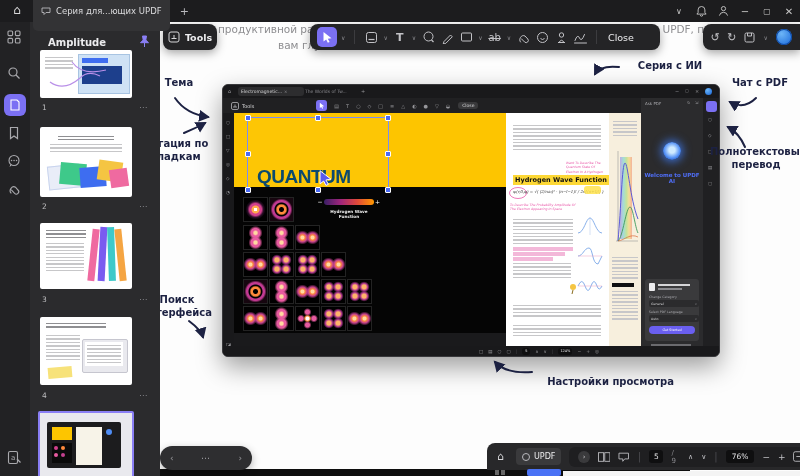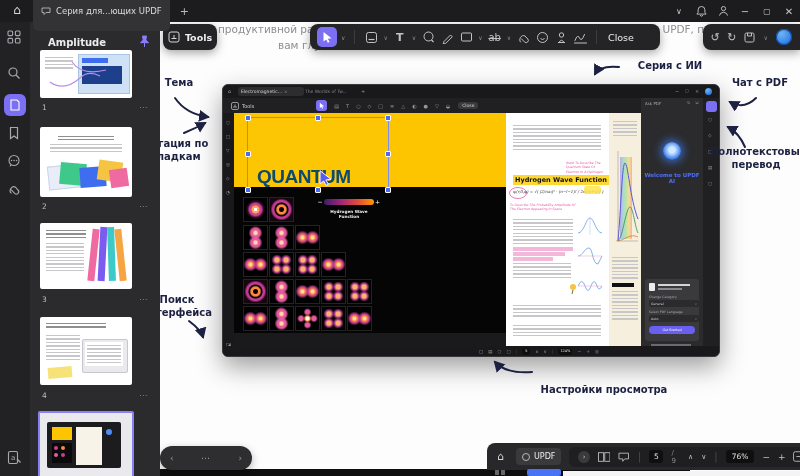--- a/index.html
+++ b/index.html
@@ -508,21 +508,21 @@
   <div class="ann" style="left:630px;top:60px;width:80px;">Серия с ИИ</div>
   <div class="ann" style="left:726px;top:77px;width:68px;">Чат с PDF</div>
   <div class="ann" style="left:710px;top:146px;width:92px;">
     <div>Полнотекстовый</div>
       <div>перевод</div>
   </div>
   <div class="ann" style="left:136px;top:294px;width:82px;">
     <div>Поиск</div>
       <div>интерфейса</div>
   </div>
-  <div class="ann" style="left:534px;top:384px;width:140px;text-align:center;">Настройки просмотра</div>
+  <div class="ann" style="left:534px;top:376px;width:140px;text-align:right;">Настройки просмотра</div>
 
   <svg id="arrows" width="800" height="476">
     <defs>
       <marker id="ah" markerWidth="7" markerHeight="7" refX="4.5" refY="3" orient="auto">
         <path d="M0,0 L5.5,3 L0,6 Z" fill="#1c2142"></path>
       </marker>
     </defs>
     <g fill="none" stroke="#1c2142" stroke-width="2" stroke-linecap="round">
       <path d="M175,98 Q186,114 208,117" marker-end="url(#ah)"></path>
       <path d="M184,133 Q196,128 205,123" marker-end="url(#ah)"></path>

